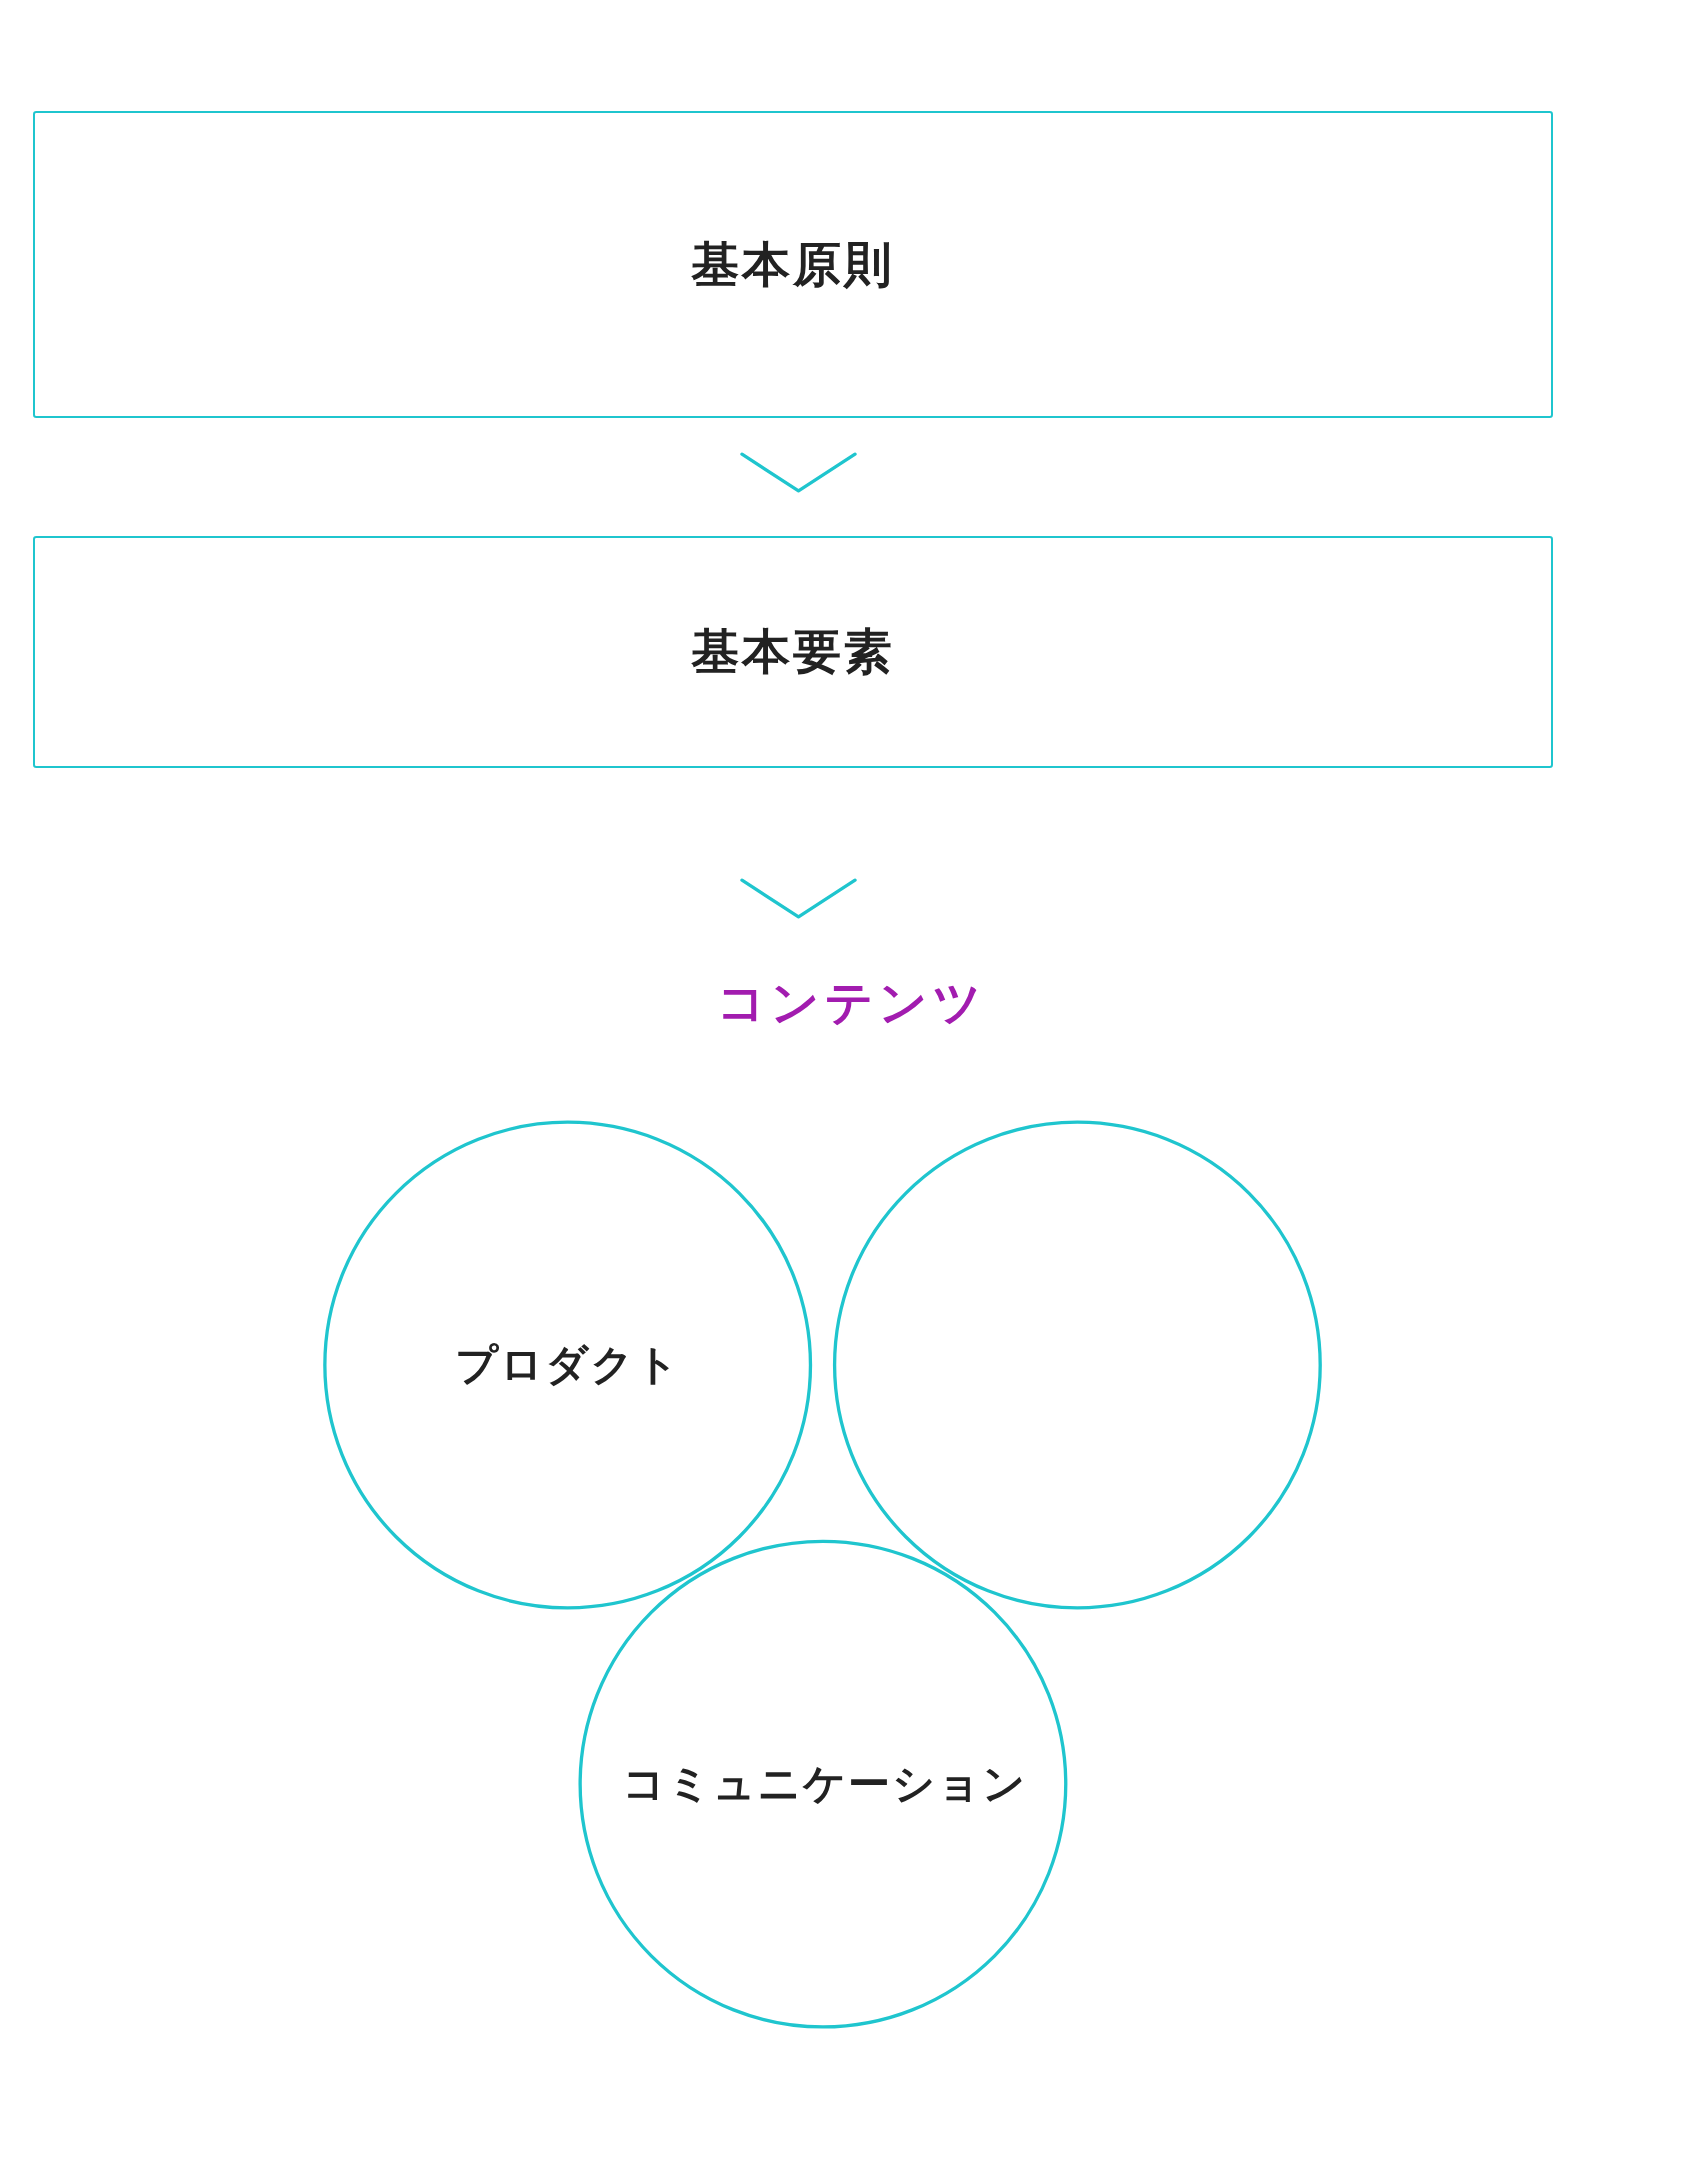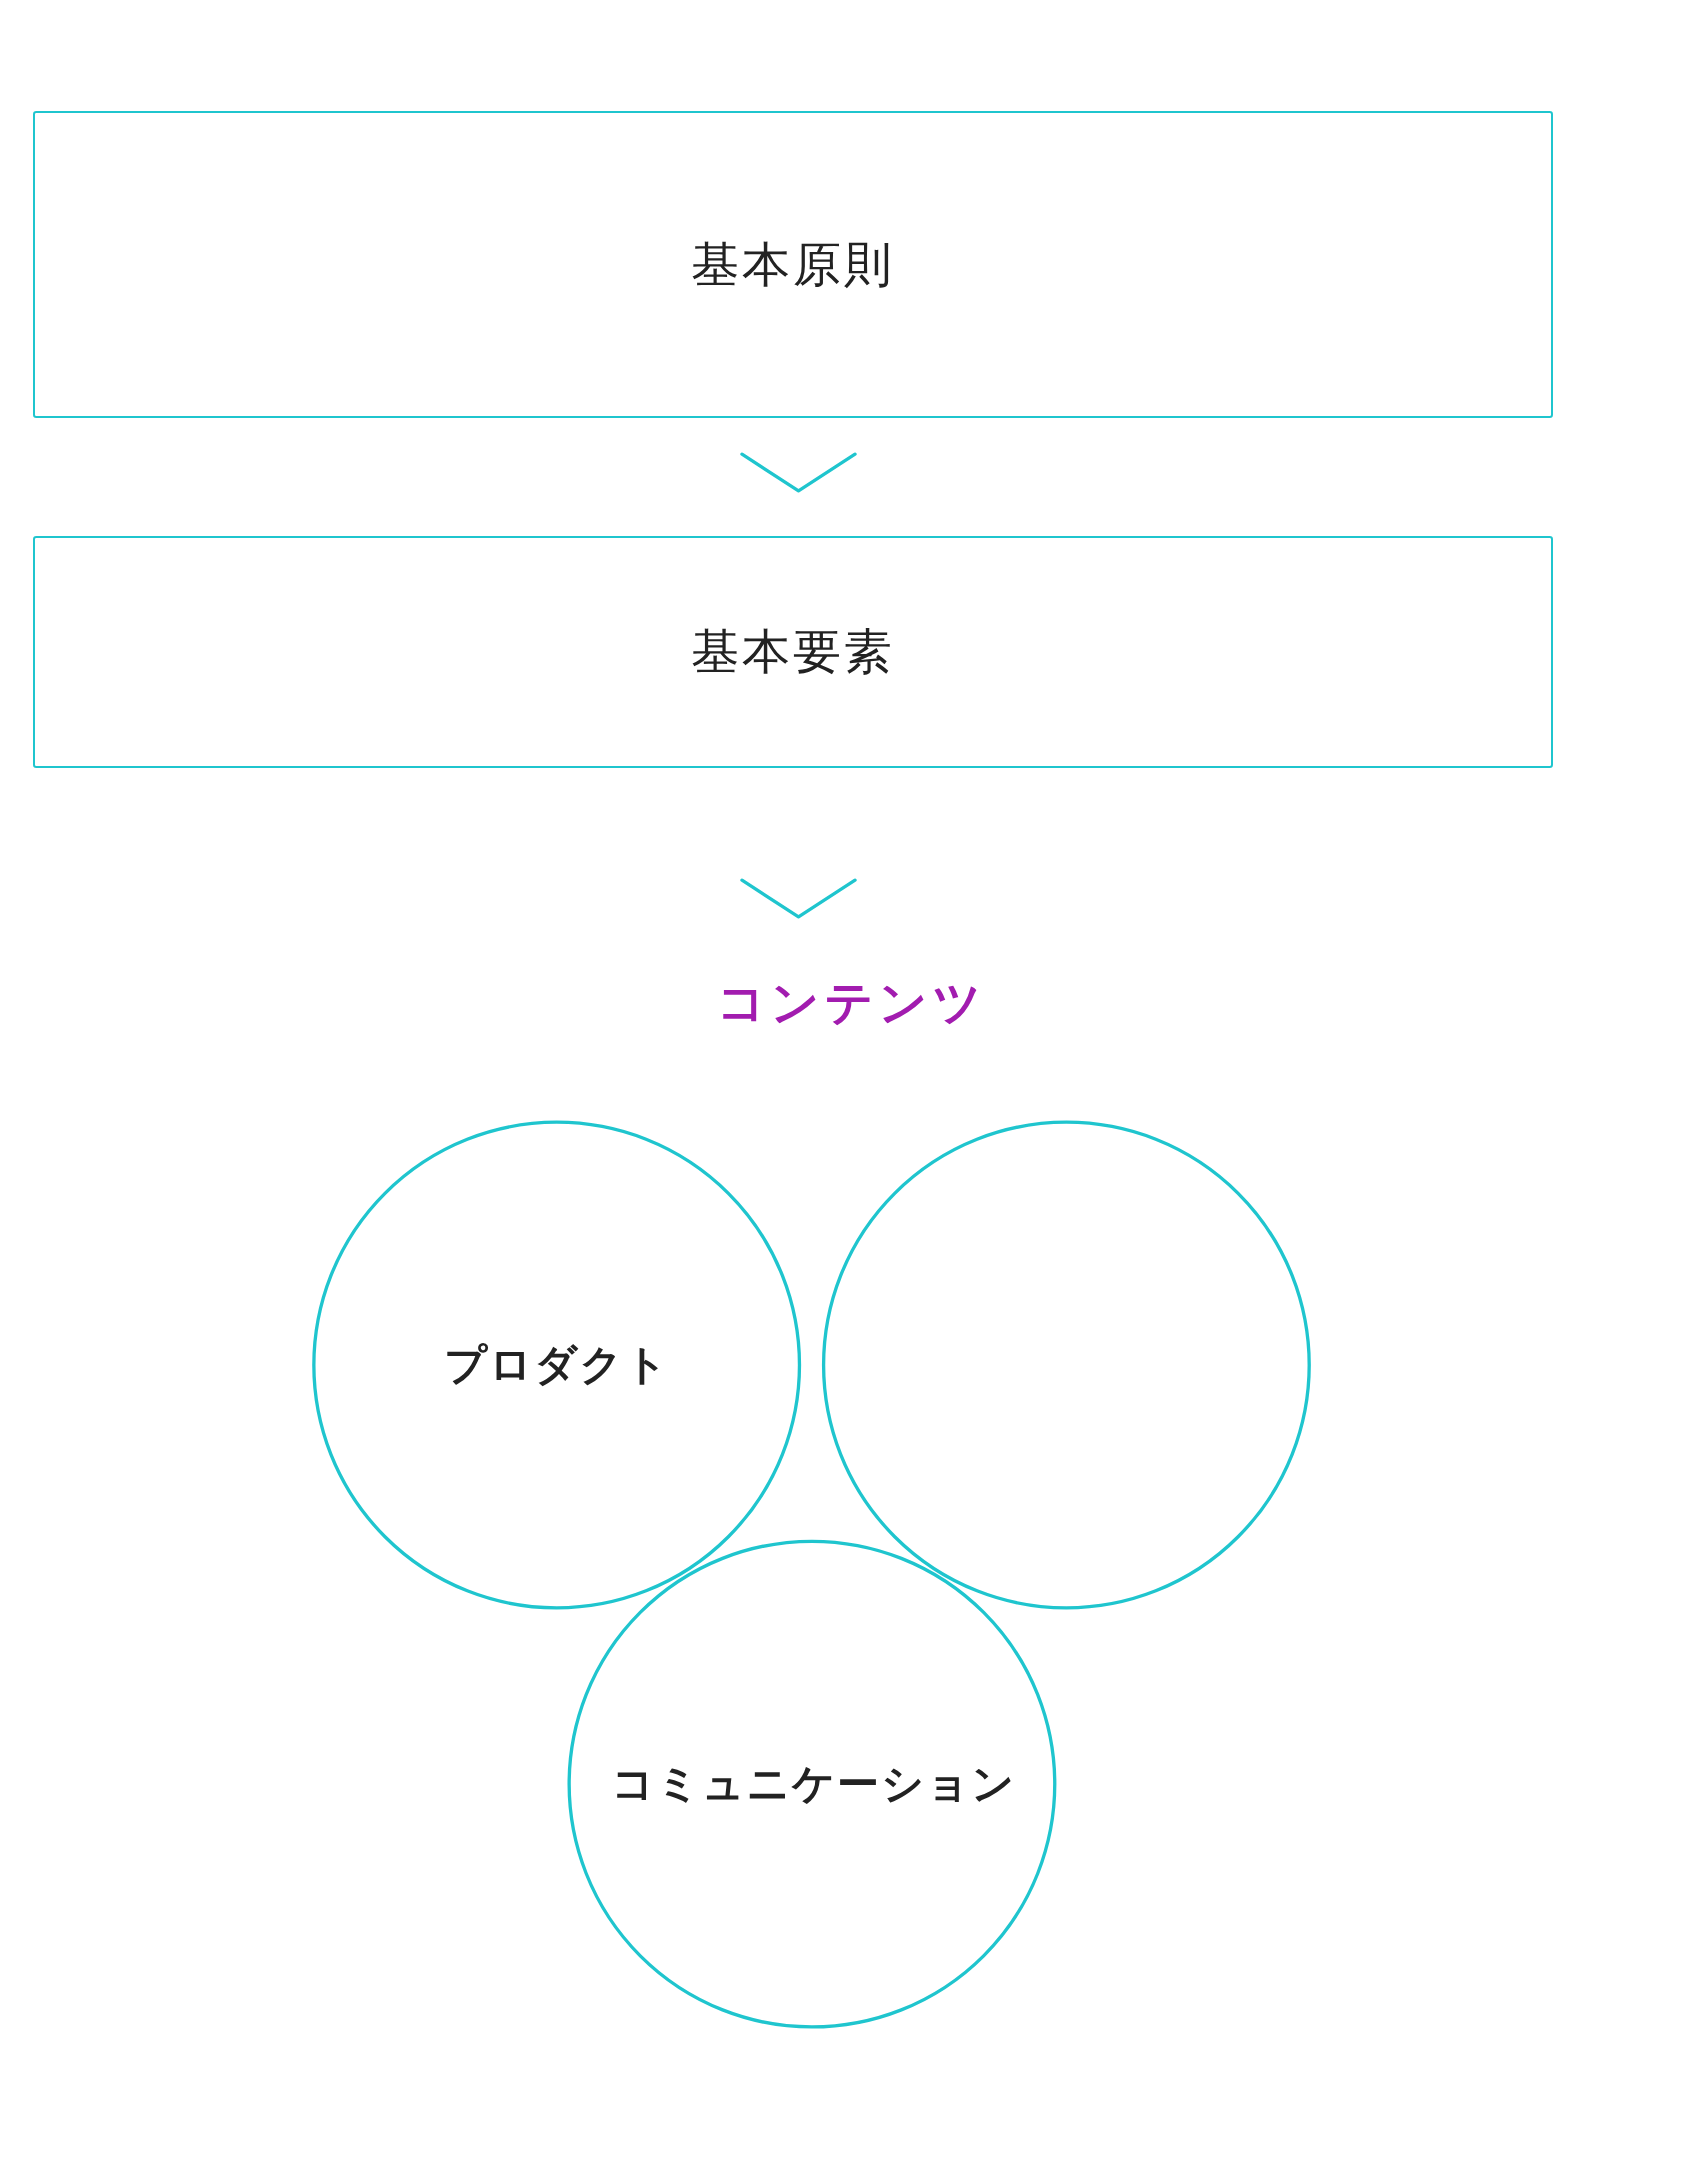--- a/index.html
+++ b/index.html
@@ -30,21 +30,21 @@
     position: absolute;
     box-sizing: border-box;
     border: 2.5px solid #1fc5ce;
     border-radius: 3.3px;
     display: flex;
     align-items: center;
     justify-content: center;
   }
   .box-label {
     font-size: 48px;
-    font-weight: normal;
+    font-weight: bold;
     letter-spacing: 0.06em;
     color: #222222;
     line-height: 1.2;
     white-space: nowrap;
   }
 
   #box-principles {
     left: 33px;
     top: 111px;
     width: 1520px;
@@ -77,21 +77,21 @@
     font-size: 48px;
     font-weight: bold;
     letter-spacing: 0.10em;
     color: #a21caf;
     white-space: nowrap;
   }
 
   
   #venn {
     position: absolute;
-    left: 249px;
+    left: 260px;
     top: 1064px;
     width: 1081px;
     height: 1081px;
   }
   .venn-label {
     position: absolute;
     font-size: 42px;
     font-weight: bold;
     letter-spacing: 0.05em;
     color: #222222;

